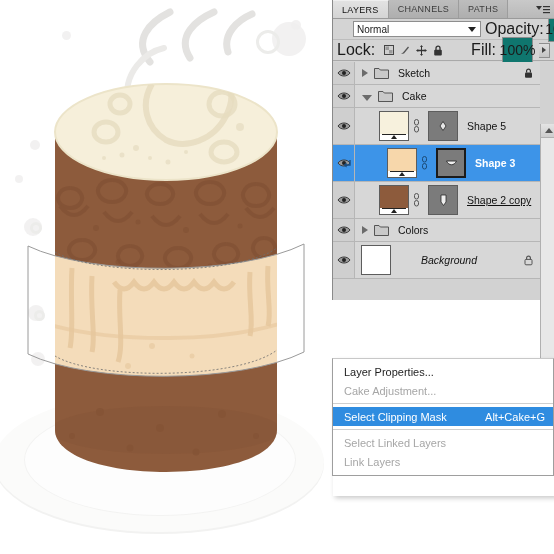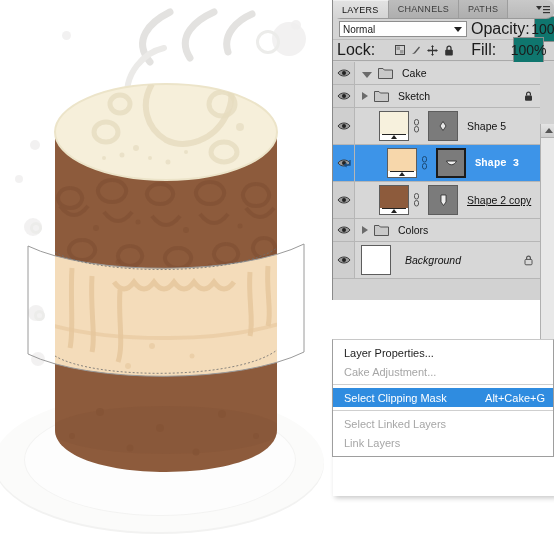--- a/index.html
+++ b/index.html
@@ -63,21 +63,20 @@
     border-bottom: 1px solid #8a8a8a;
     font-size: 10px;
     color: #1b1b1b;
   }
   .tabbar {
     height: 19px;
     background: linear-gradient(#c9c9c9,#b9b9b9);
     border-bottom: 1px solid #9a9a9a;
     display: flex; align-items: stretch;
     position: relative;
-    border-radius: 8px;
   }
   .tab {
     padding: 0 9px;
     display: flex; align-items: center;
     font-size: 9px; letter-spacing: .3px;
     color: #3c3c3c;
     background: linear-gradient(#bdbdbd,#aeaeae);
     border-right: 1px solid #9d9d9d;
     cursor: default;
   }
@@ -89,21 +88,21 @@
   .tab-menu-btn {
     position: absolute; right: 4px; top: 4px;
     width: 14px; height: 11px;
     display:flex; align-items:center; justify-content:center;
   }
   .tab-menu-btn svg { display:block; }
 
   .row-mode {
     height: 21px;
     display: flex; align-items: center;
-    padding: 0 6px;
+    padding: 0 20px;
     gap: 4px;
     border-bottom: 1px solid #bdbdbd;
   }
   .combo {
     flex: 0 0 128px;
     height: 16px;
     background: #fff;
     border: 1px solid #8e8e8e;
     display: flex; align-items: center;
     padding: 0 3px;
@@ -127,21 +126,21 @@
     width: 11px; height: 15px;
     background: linear-gradient(#dedede,#c4c4c4);
     border: 1px solid #8e8e8e; border-left: none;
     display:flex;align-items:center;justify-content:center;
   }
   .spin .arr { width:0;height:0;border-top:3px solid transparent;border-bottom:3px solid transparent;border-left:4px solid #444; }
 
   .row-lock {
     height: 21px;
     display: flex; align-items: center;
-    padding: 0 4px; gap: 17px;
+    padding: 0 4px; gap: 6px;
     border-bottom: 1px solid #a9a9a9;
   }
   .lockicons { display:flex; align-items:center; gap:6px; margin-left:3px; }
   .lockicons svg { display:block; }
 
   
   .layers {
     position: absolute; left:0; top: 62px;
     width: 222px; height: 238px;
     background: #d2d2d2;
@@ -183,21 +182,21 @@
   }
   .folder { margin-left: 6px; }
   .folder svg { display:block; }
 
   .layer-name {
     margin-left: 9px;
     font-size: 10.5px;
     color: #111;
     white-space: nowrap;
   }
-  .layer-name.white { color: #ffffff; font-weight: bold; font-family: Liberation Mono, monospace; }
+  .layer-name.white { color: #ffffff; font-weight: bold; }
   .layer-name.underline { text-decoration: underline; }
   .layer-name.italic { font-style: italic; }
 
   .thumb {
     width: 30px; height: 30px;
     border: 1px solid #5d5d5d;
     background: #fff;
     margin-left: 24px;
     position: relative;
     overflow: hidden;
@@ -247,21 +246,21 @@
     width: 15px; height: 14px;
     display:flex;align-items:center;justify-content:center;
     background: linear-gradient(#e4e4e4,#cdcdcd);
     border-bottom: 1px solid #b0b0b0;
   }
   .sb-up { width:0;height:0;border-left:4px solid transparent;border-right:4px solid transparent;border-bottom:5px solid #555; }
   .sb-track { position:absolute; top:14px; bottom:0; left:0; width:15px; background:#e8e8e8; }
 
   
   #ctxmenu {
-    position: absolute; left: 332px; top: 339px;
+    position: absolute; left: 332px; top: 358px;
     width: 222px;
     background: #ffffff;
     border: 1px solid #9e9e9e;
     border-top: 1px solid #c8c8c8;
     font-size: 11px;
     color: #1d1d1d;
     padding: 3px 0 4px 0;
   }
   .mi {
     height: 19px;
@@ -490,51 +489,51 @@
 
         <div class="layer-row">
           <div class="eye-cell">
             <span class="eye">
               <svg width="14" height="10" viewBox="0 0 14 10">
                 <path d="M1 5 C 3.5 1, 10.5 1, 13 5 C 10.5 9, 3.5 9, 1 5 Z" fill="#9a9a9a" stroke="#3a3a3a" stroke-width="1"></path>
                 <circle cx="7" cy="5" r="2" fill="#222"></circle>
               </svg>
             </span>
           </div>
-          <span class="tri open"></span>
+          <span class="tri"></span>
           <span class="folder">
             <svg width="15" height="12" viewBox="0 0 15 12">
               <path d="M0.5 11.5 L0.5 1.5 L5 1.5 L6.3 3 L14.5 3 L14.5 11.5 Z" fill="#c9c9c9" stroke="#555"></path>
             </svg>
           </span>
-          <span class="layer-name">Cake</span>
+          <span class="layer-name">Sketch</span>
+          <span class="lock-badge">
+            <svg width="9" height="11" viewBox="0 0 9 11">
+              <path d="M2.6 4.6 L2.6 3 A1.9 1.9 0 0 1 6.4 3 L6.4 4.6" fill="none" stroke="#333" stroke-width="1.2"></path>
+              <rect x="1" y="4.4" width="7" height="5.4" rx="1" fill="#333"></rect>
+            </svg>
+          </span>
         </div>
 
         <div class="layer-row">
           <div class="eye-cell">
             <span class="eye">
               <svg width="14" height="10" viewBox="0 0 14 10">
                 <path d="M1 5 C 3.5 1, 10.5 1, 13 5 C 10.5 9, 3.5 9, 1 5 Z" fill="#9a9a9a" stroke="#3a3a3a" stroke-width="1"></path>
                 <circle cx="7" cy="5" r="2" fill="#222"></circle>
               </svg>
             </span>
           </div>
-          <span class="tri"></span>
+          <span class="tri open"></span>
           <span class="folder">
             <svg width="15" height="12" viewBox="0 0 15 12">
               <path d="M0.5 11.5 L0.5 1.5 L5 1.5 L6.3 3 L14.5 3 L14.5 11.5 Z" fill="#c9c9c9" stroke="#555"></path>
             </svg>
           </span>
-          <span class="layer-name">Sketch</span>
-          <span class="lock-badge">
-            <svg width="9" height="11" viewBox="0 0 9 11">
-              <path d="M2.6 4.6 L2.6 3 A1.9 1.9 0 0 1 6.4 3 L6.4 4.6" fill="none" stroke="#333" stroke-width="1.2"></path>
-              <rect x="1" y="4.4" width="7" height="5.4" rx="1" fill="#333"></rect>
-            </svg>
-          </span>
+          <span class="layer-name">Cake</span>
         </div>
 
         <div class="layer-row tall">
           <div class="eye-cell">
             <span class="eye">
               <svg width="14" height="10" viewBox="0 0 14 10">
                 <path d="M1 5 C 3.5 1, 10.5 1, 13 5 C 10.5 9, 3.5 9, 1 5 Z" fill="#9a9a9a" stroke="#3a3a3a" stroke-width="1"></path>
                 <circle cx="7" cy="5" r="2" fill="#222"></circle>
               </svg>
             </span>
@@ -644,21 +643,21 @@
         <div class="layer-row tall">
           <div class="eye-cell">
             <span class="eye">
               <svg width="14" height="10" viewBox="0 0 14 10">
                 <path d="M1 5 C 3.5 1, 10.5 1, 13 5 C 10.5 9, 3.5 9, 1 5 Z" fill="#9a9a9a" stroke="#3a3a3a" stroke-width="1"></path>
                 <circle cx="7" cy="5" r="2" fill="#222"></circle>
               </svg>
             </span>
           </div>
           <div class="thumb indent0" style="background:#ffffff;"></div>
-          <span class="layer-name italic" style="margin-left:14px;">Background</span>
+          <span class="layer-name italic" style="margin-left:30px;">Background</span>
           <span class="lock-badge">
             <svg width="9" height="11" viewBox="0 0 9 11">
               <path d="M2.6 4.6 L2.6 3 A1.9 1.9 0 0 1 6.4 3 L6.4 4.6" fill="none" stroke="#555" stroke-width="1.2"></path>
               <rect x="1" y="4.4" width="7" height="5.4" rx="1" fill="none" stroke="#555"></rect>
             </svg>
           </span>
         </div>
 
       </div>
 

